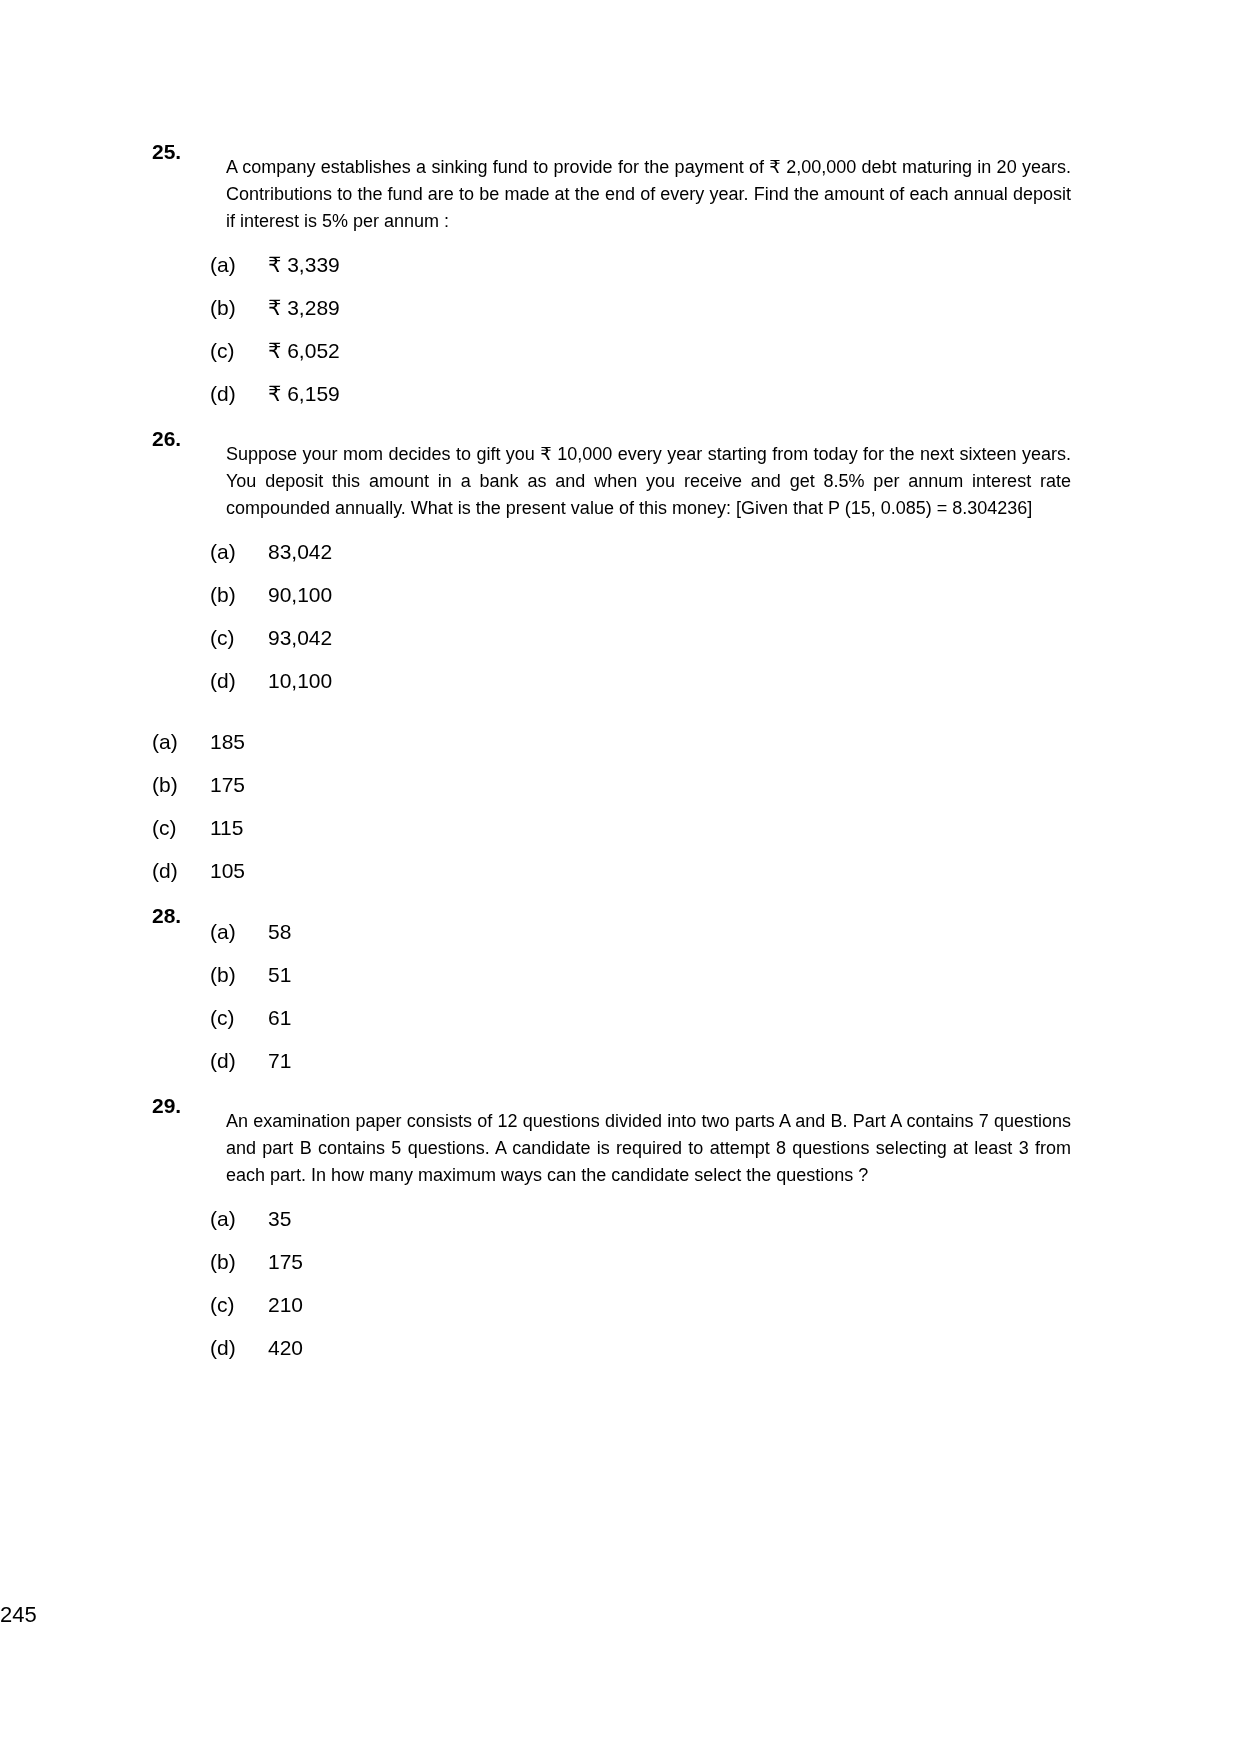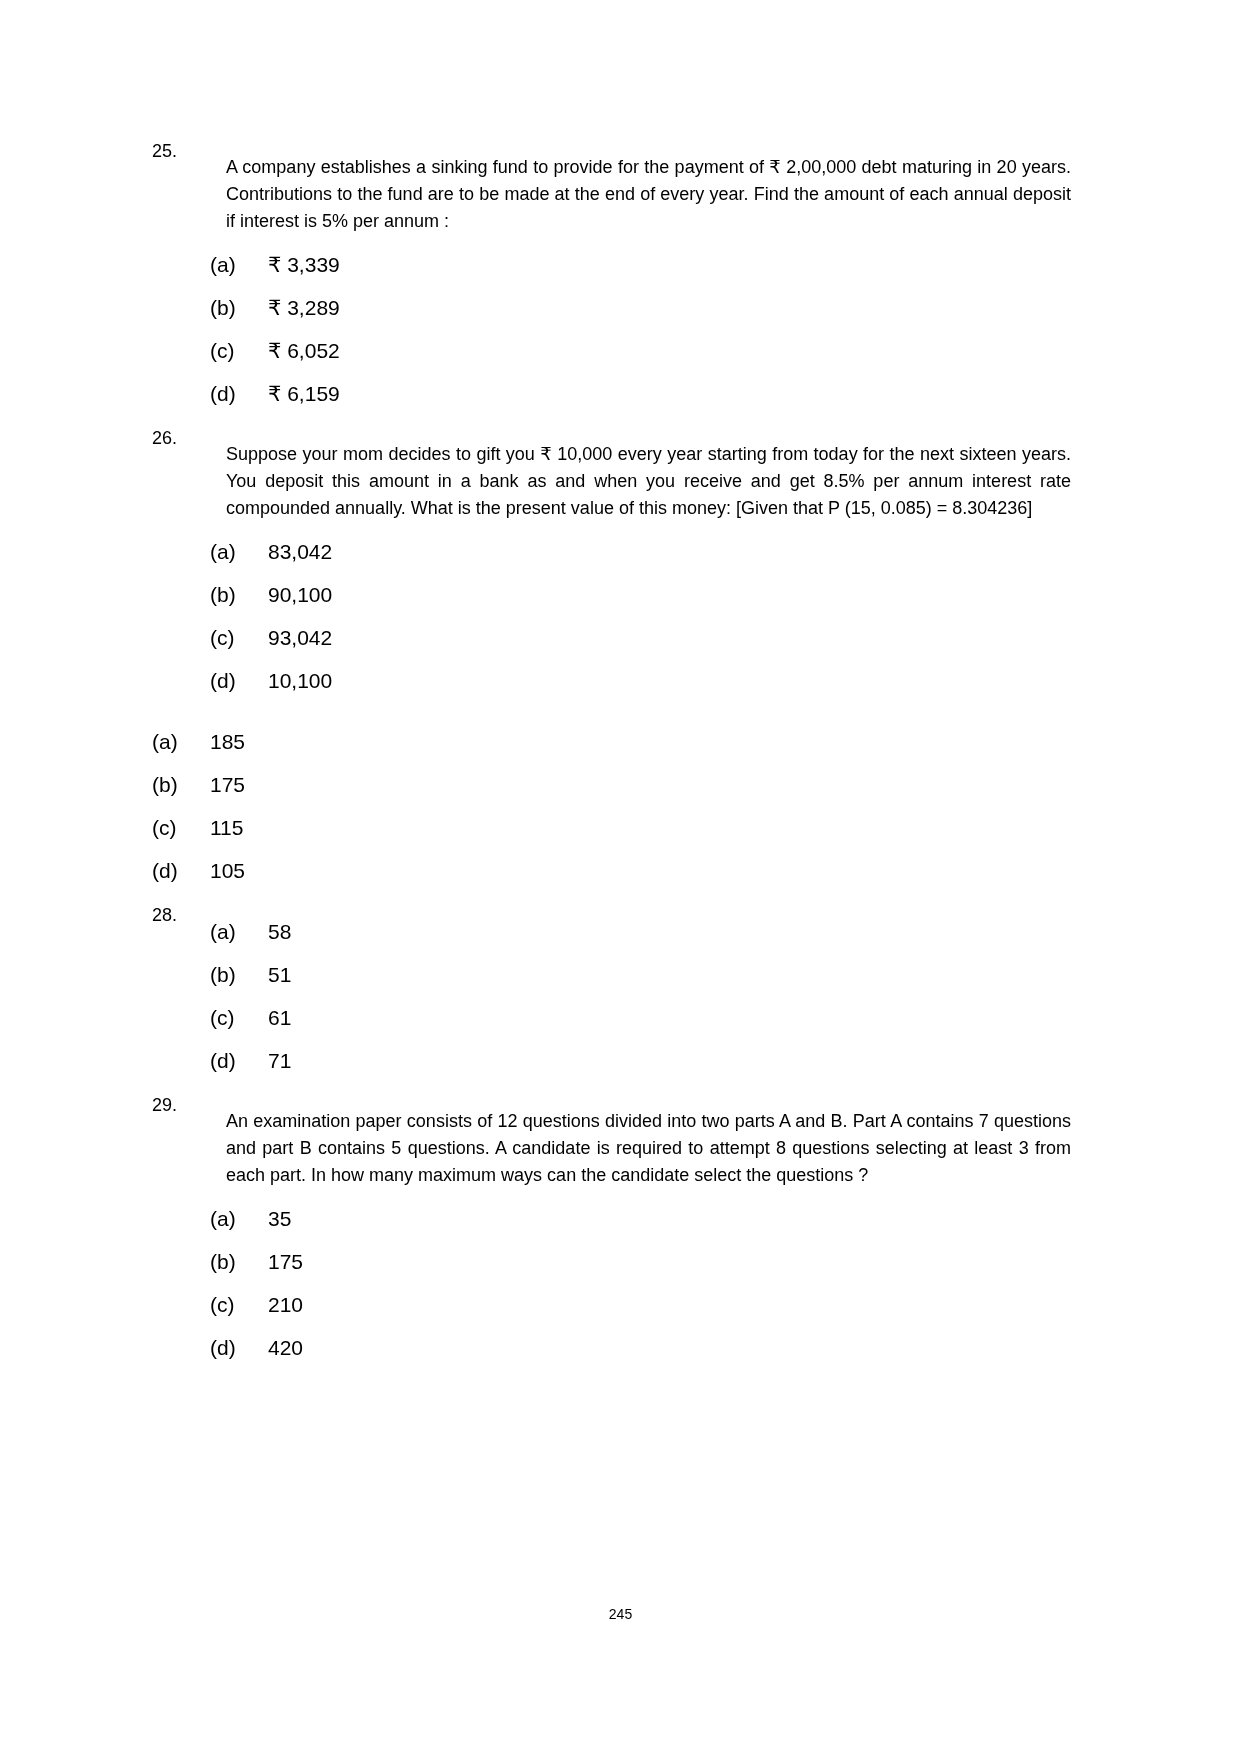--- a/index.html
+++ b/index.html
@@ -21,22 +21,23 @@
     top: 138px;
     width: 935px;
   }
   .question {
     display: flex;
     margin-bottom: 18px;
   }
   .q-num {
     flex: none;
     width: 58px;
-    font-size: 18px;
-    line-height: 27px;
+    font-size: 21px;
+    line-height: 27px;
+    font-weight: bold;
   }
   .q-body {
     flex: 1;
     min-width: 0;
   }
   .q-text {
     margin: 16px;
     font-size: 18px;
     line-height: 27px;
     text-align: justify;
@@ -56,22 +57,21 @@
     width: 58px;
   }
   .opt-value {
     flex: none;
   }
   .page-number {
     position: absolute;
     top: 1601px;
     left: 0;
     width: 1241px;
-    text-align: center;
-    font-size: 14px;
+    font-size: 22px;
     line-height: 27px;
   }
 </style>
 </head>
 <body>
 
 <div class="content">
 
   <div class="question">
     <div class="q-num">25.</div>

